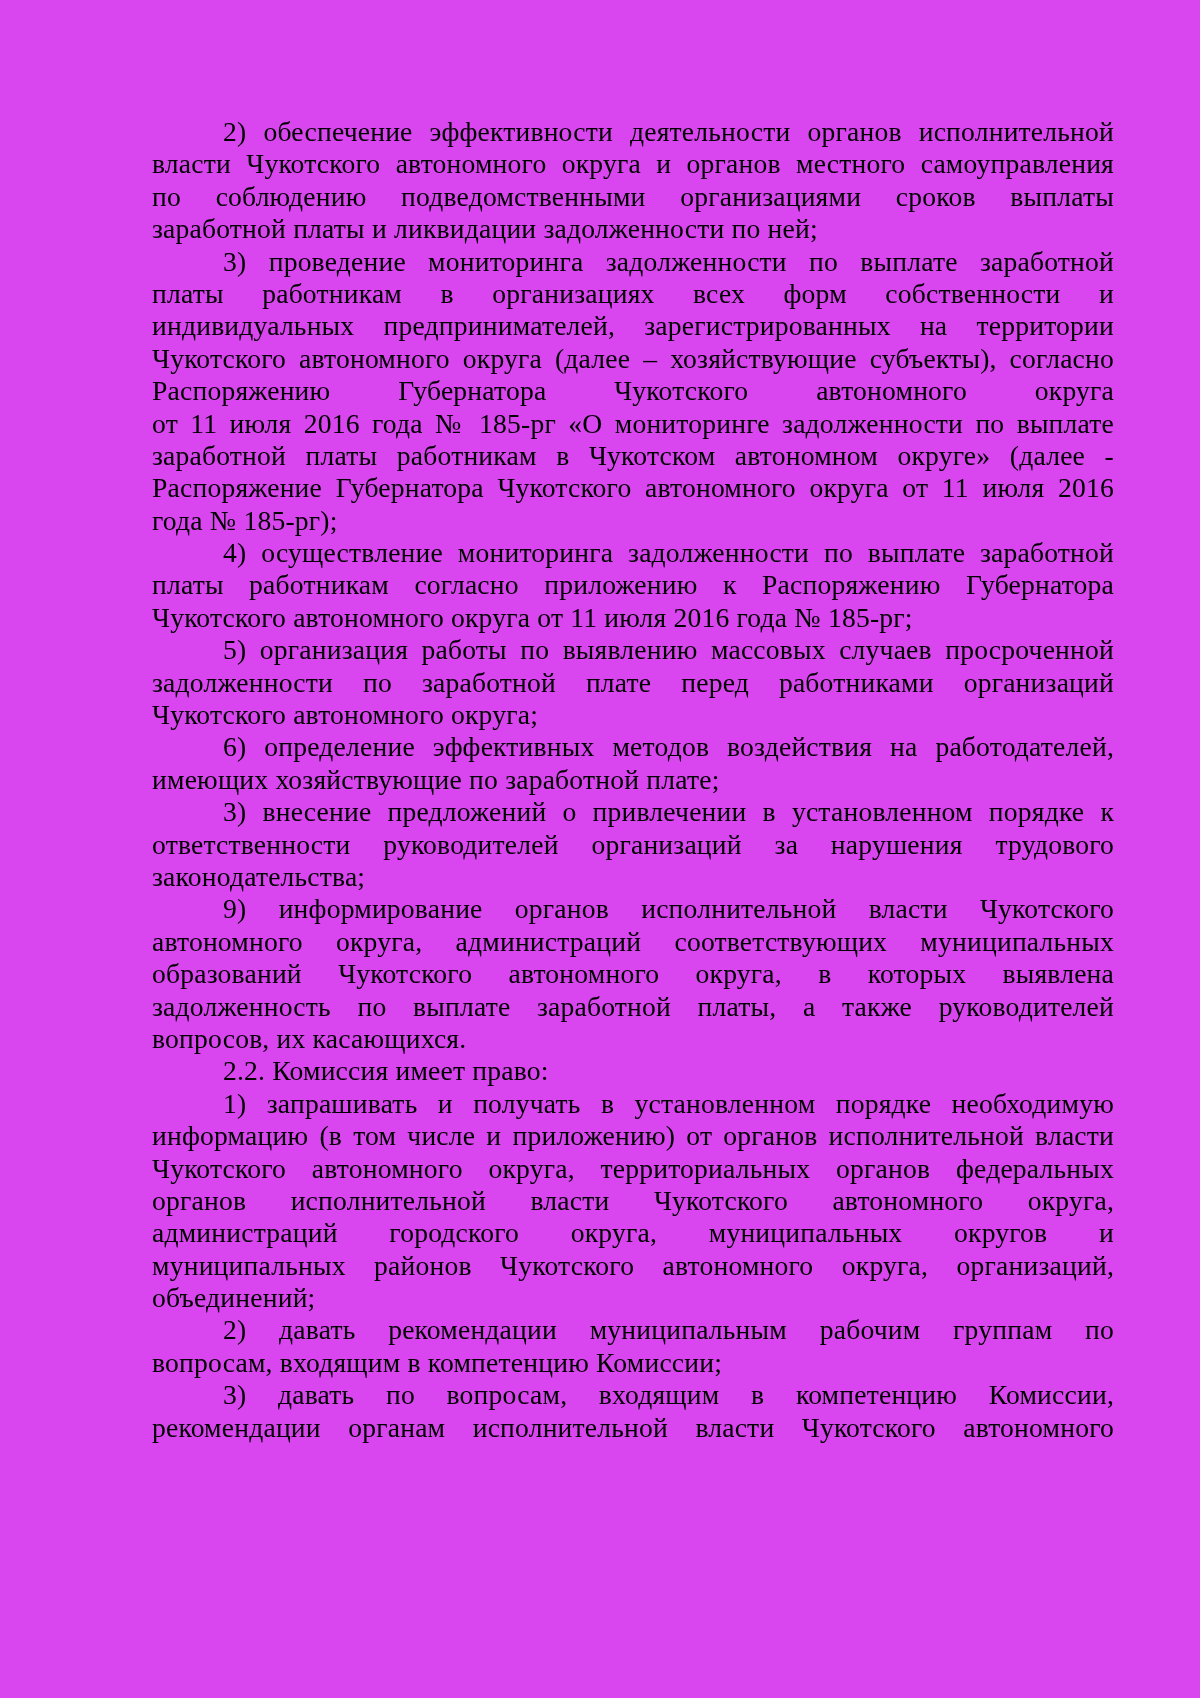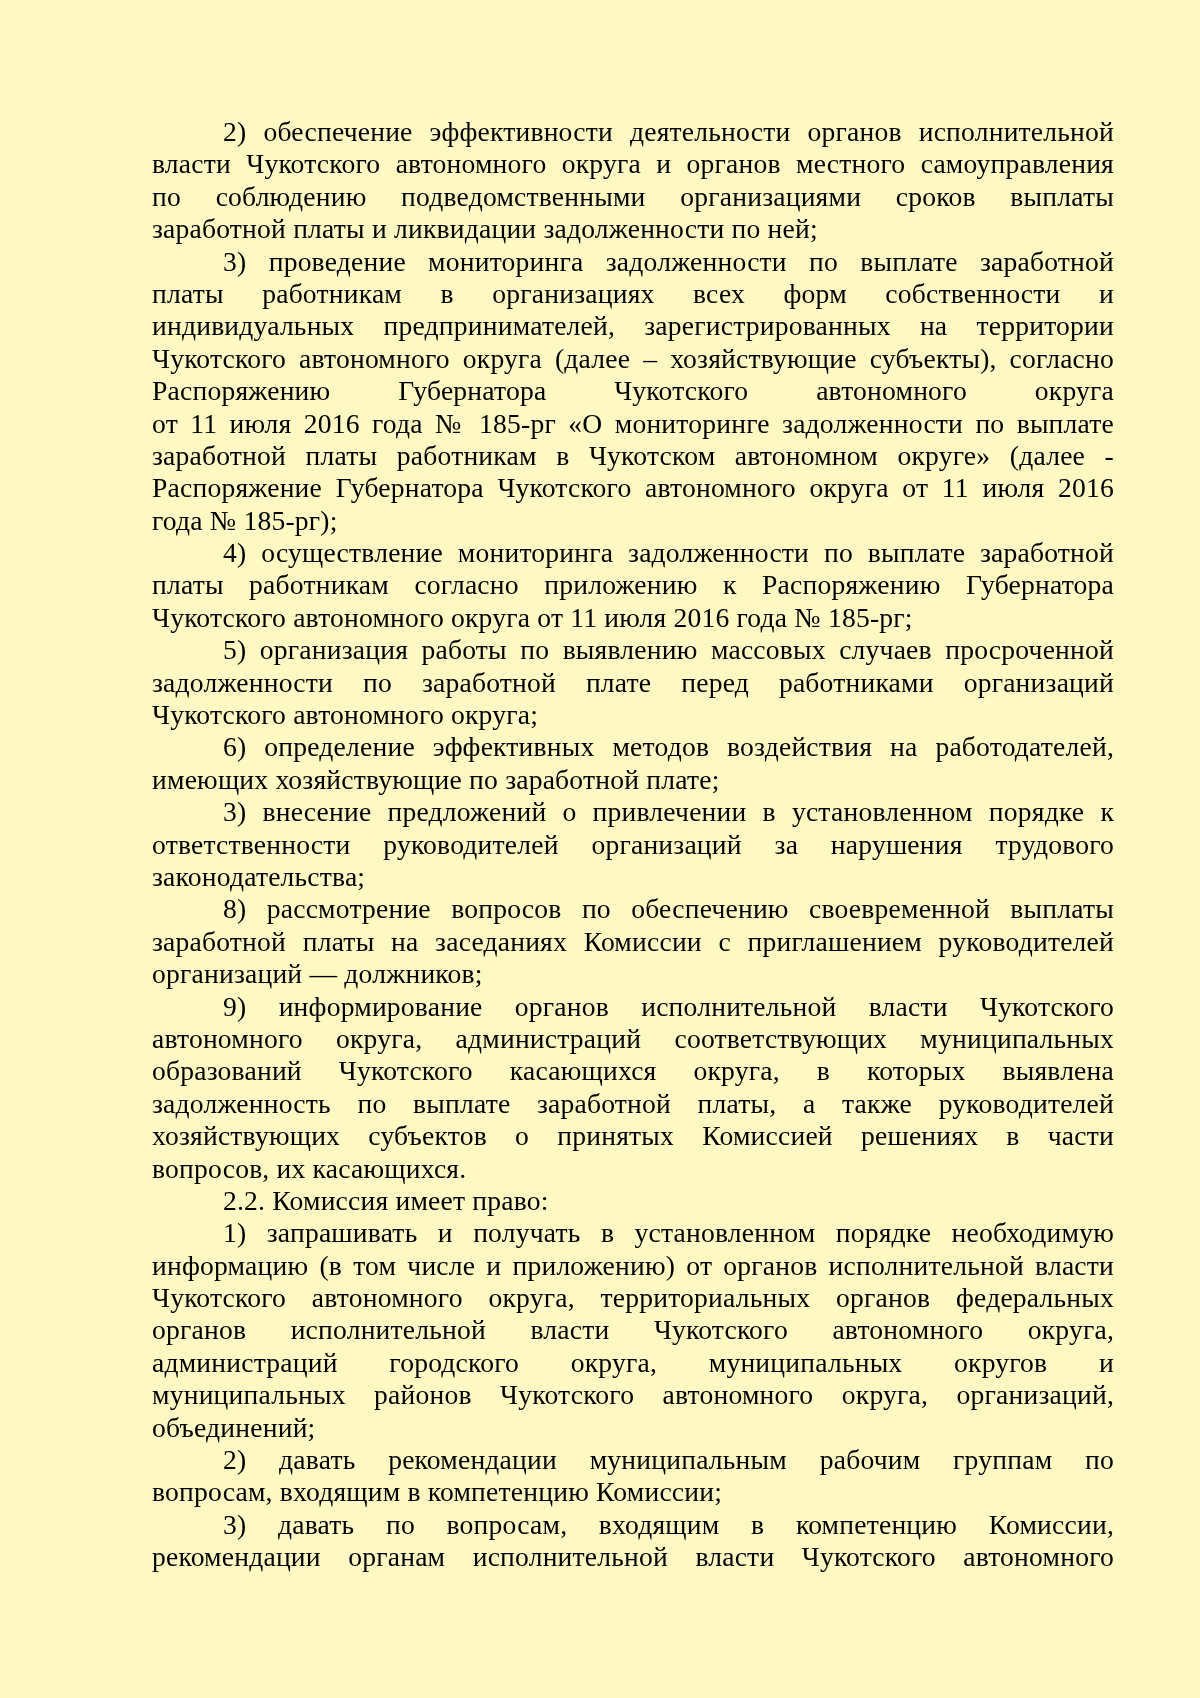--- a/index.html
+++ b/index.html
@@ -8,21 +8,21 @@
   }
   body {
     width: 1200px;
     height: 1698px;
     background: #e8e8e8;
   }
   .page {
     position: relative;
     width: 1200px;
     height: 1698px;
-    background: #fef9c3;
+    background: #d946ef;
     overflow: hidden;
     font-family: "Liberation Serif", "DejaVu Serif", serif;
     color: #000000;
   }
   .doc {
     position: absolute;
     left: 152px;
     top: 116px;
     width: 962px;
     font-size: 27.6px;
@@ -84,30 +84,24 @@
       <div class="para">
         <div class="line first">6) определение эффективных методов воздействия на работодателей,</div>
         <div class="line end">имеющих хозяйствующие по заработной плате;</div>
       </div>
       <div class="para">
         <div class="line first">3) внесение предложений о привлечении в установленном порядке к</div>
         <div class="line">ответственности руководителей организаций за нарушения трудового</div>
         <div class="line end">законодательства;</div>
       </div>
       <div class="para">
-        <div class="line first">8) рассмотрение вопросов по обеспечению своевременной выплаты</div>
-        <div class="line">заработной платы на заседаниях Комиссии с приглашением руководителей</div>
-        <div class="line end">организаций — должников;</div>
-      </div>
-      <div class="para">
         <div class="line first">9) информирование органов исполнительной власти Чукотского</div>
         <div class="line">автономного округа, администраций соответствующих муниципальных</div>
-        <div class="line">образований Чукотского касающихся округа, в которых выявлена</div>
+        <div class="line">образований Чукотского автономного округа, в которых выявлена</div>
         <div class="line">задолженность по выплате заработной платы, а также руководителей</div>
-        <div class="line">хозяйствующих субъектов о принятых Комиссией решениях в части</div>
         <div class="line end">вопросов, их касающихся.</div>
       </div>
       <div class="para">
         <div class="line first end">2.2. Комиссия имеет право:</div>
       </div>
       <div class="para">
         <div class="line first">1) запрашивать и получать в установленном порядке необходимую</div>
         <div class="line">информацию (в том числе и приложению) от органов исполнительной власти</div>
         <div class="line">Чукотского автономного округа, территориальных органов федеральных</div>
         <div class="line">органов исполнительной власти Чукотского автономного округа,</div>

